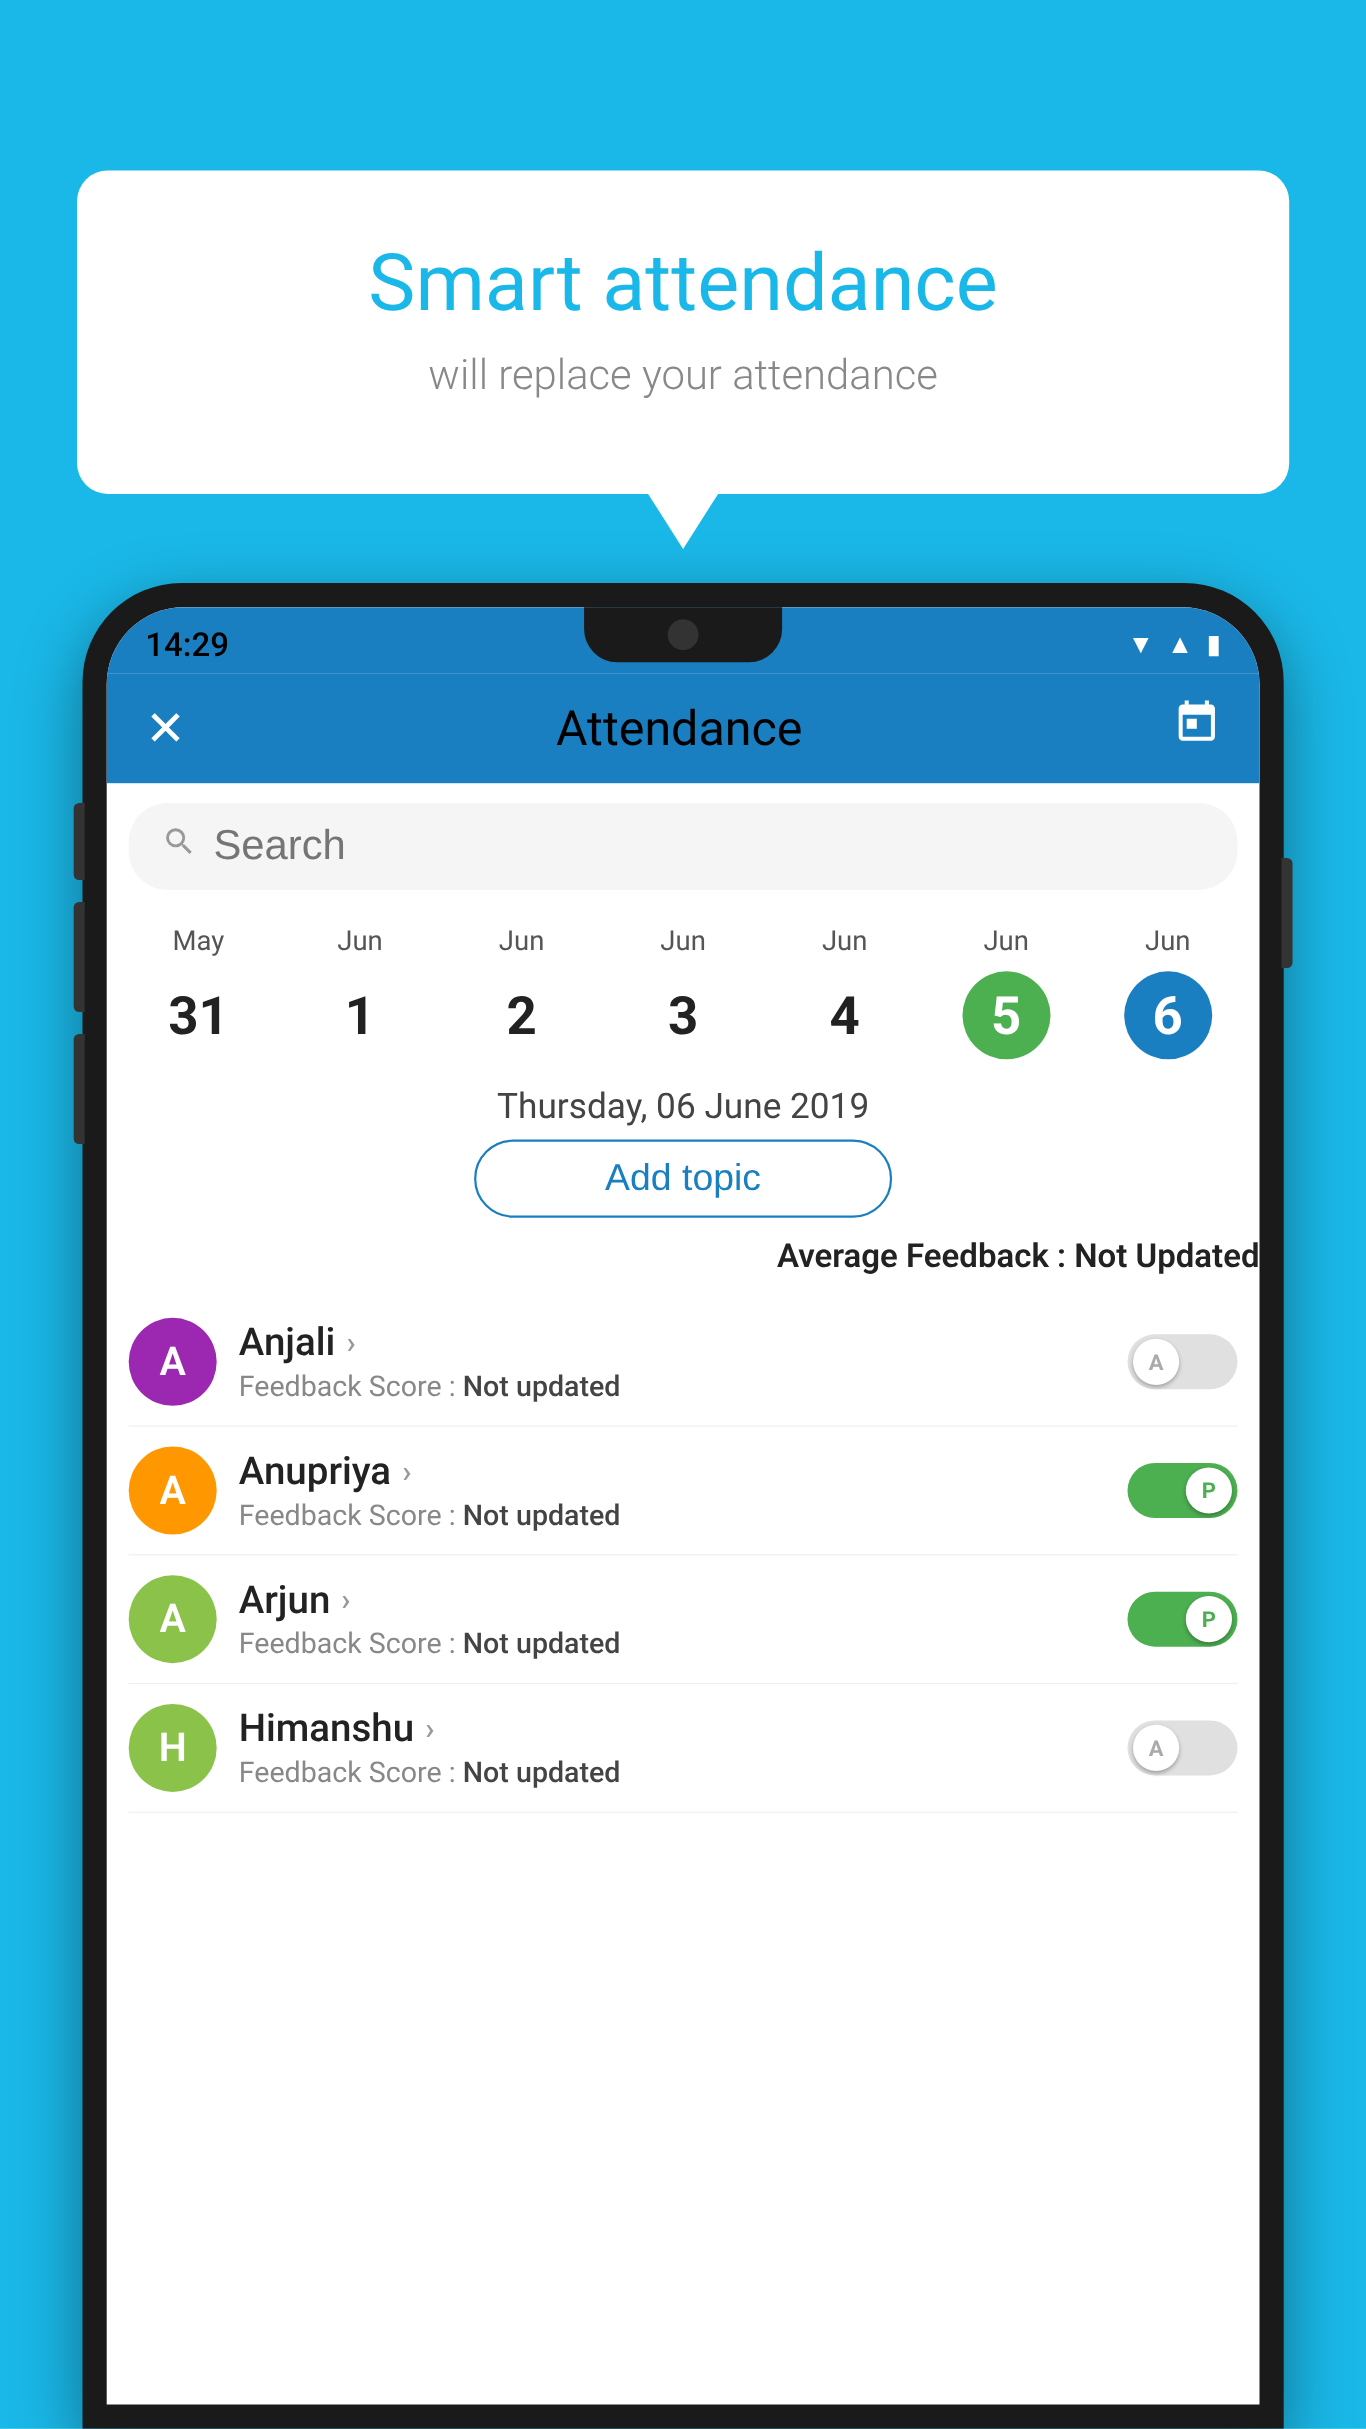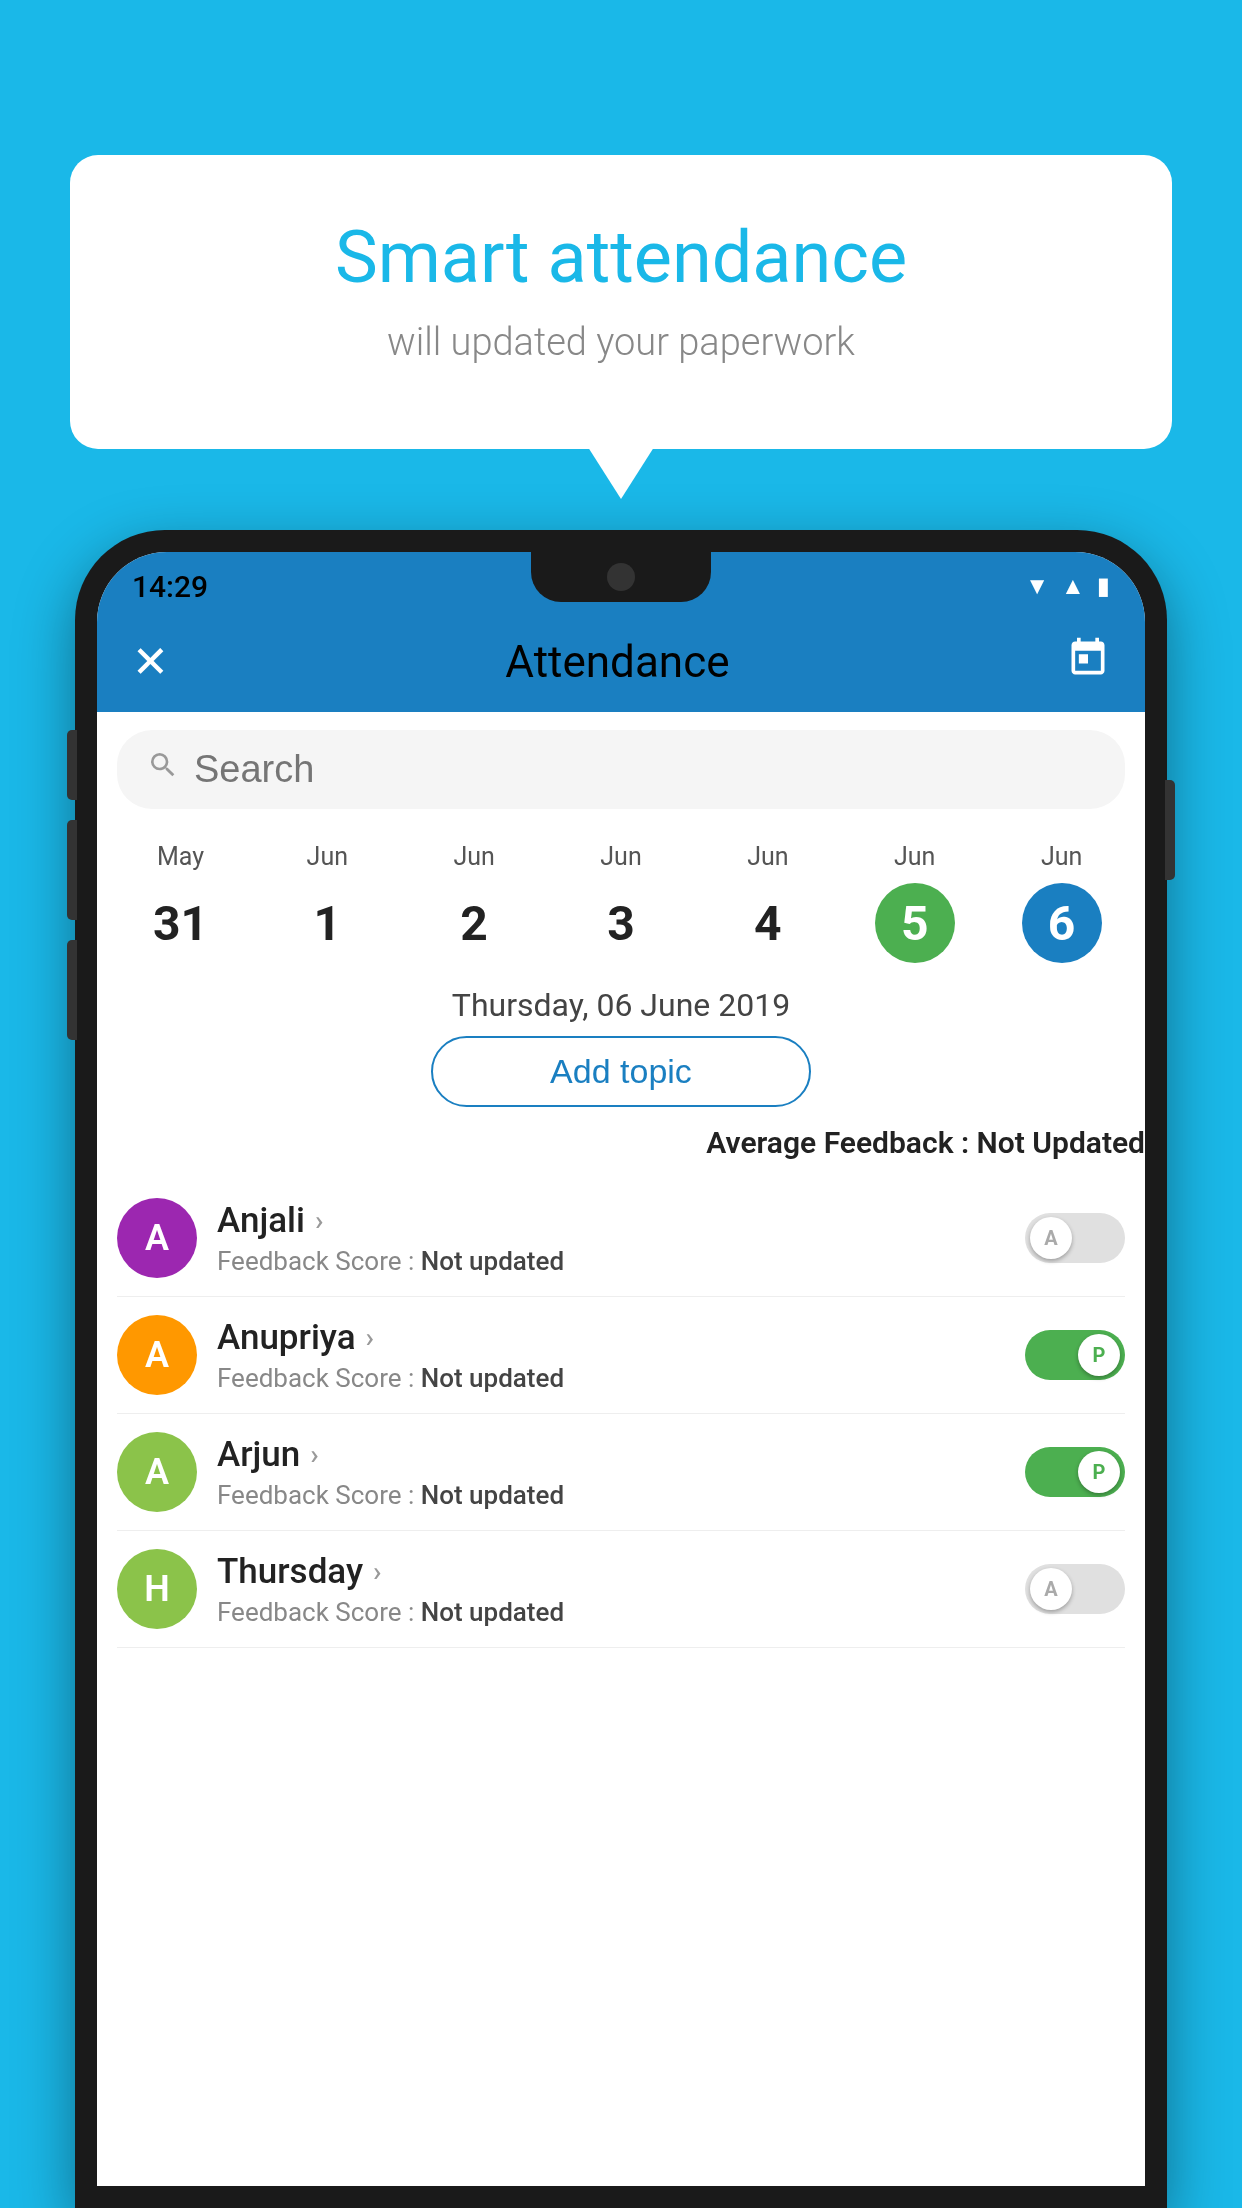--- a/index.html
+++ b/index.html
@@ -398,21 +398,21 @@
       background: #333;
       border-radius: 5px 0 0 5px;
     }
   </style>
 </head>
 <body>
 
 <div class="speech-bubble-container">
   <div class="speech-bubble">
     <div class="speech-bubble-title">Smart attendance</div>
-    <div class="speech-bubble-subtitle">will updated your paperwork</div>
+    <div class="speech-bubble-subtitle">will replace your attendance</div>
   </div>
 </div>
 
 <div class="phone-frame">
 
   <div class="phone-side-btn-right"></div>
   <div class="phone-side-btn-left1"></div>
   <div class="phone-side-btn-left2"></div>
   <div class="phone-side-btn-left3"></div>
 
@@ -532,21 +532,21 @@
           <div class="toggle-container">
             <div class="toggle-switch on">
               <div class="toggle-knob on-knob">P</div>
             </div>
           </div>
         </div>
         <div class="student-item">
           <div class="student-avatar" style="background: rgb(139, 195, 74);">H</div>
           <div class="student-info">
             <div class="student-name">
-              <span>Thursday</span>
+              <span>Himanshu</span>
               <span class="chevron">›</span>
             </div>
             <div class="student-feedback">Feedback Score : <span>Not updated</span></div>
           </div>
           <div class="toggle-container">
             <div class="toggle-switch off">
               <div class="toggle-knob off-knob">A</div>
             </div>
           </div>
         </div>

